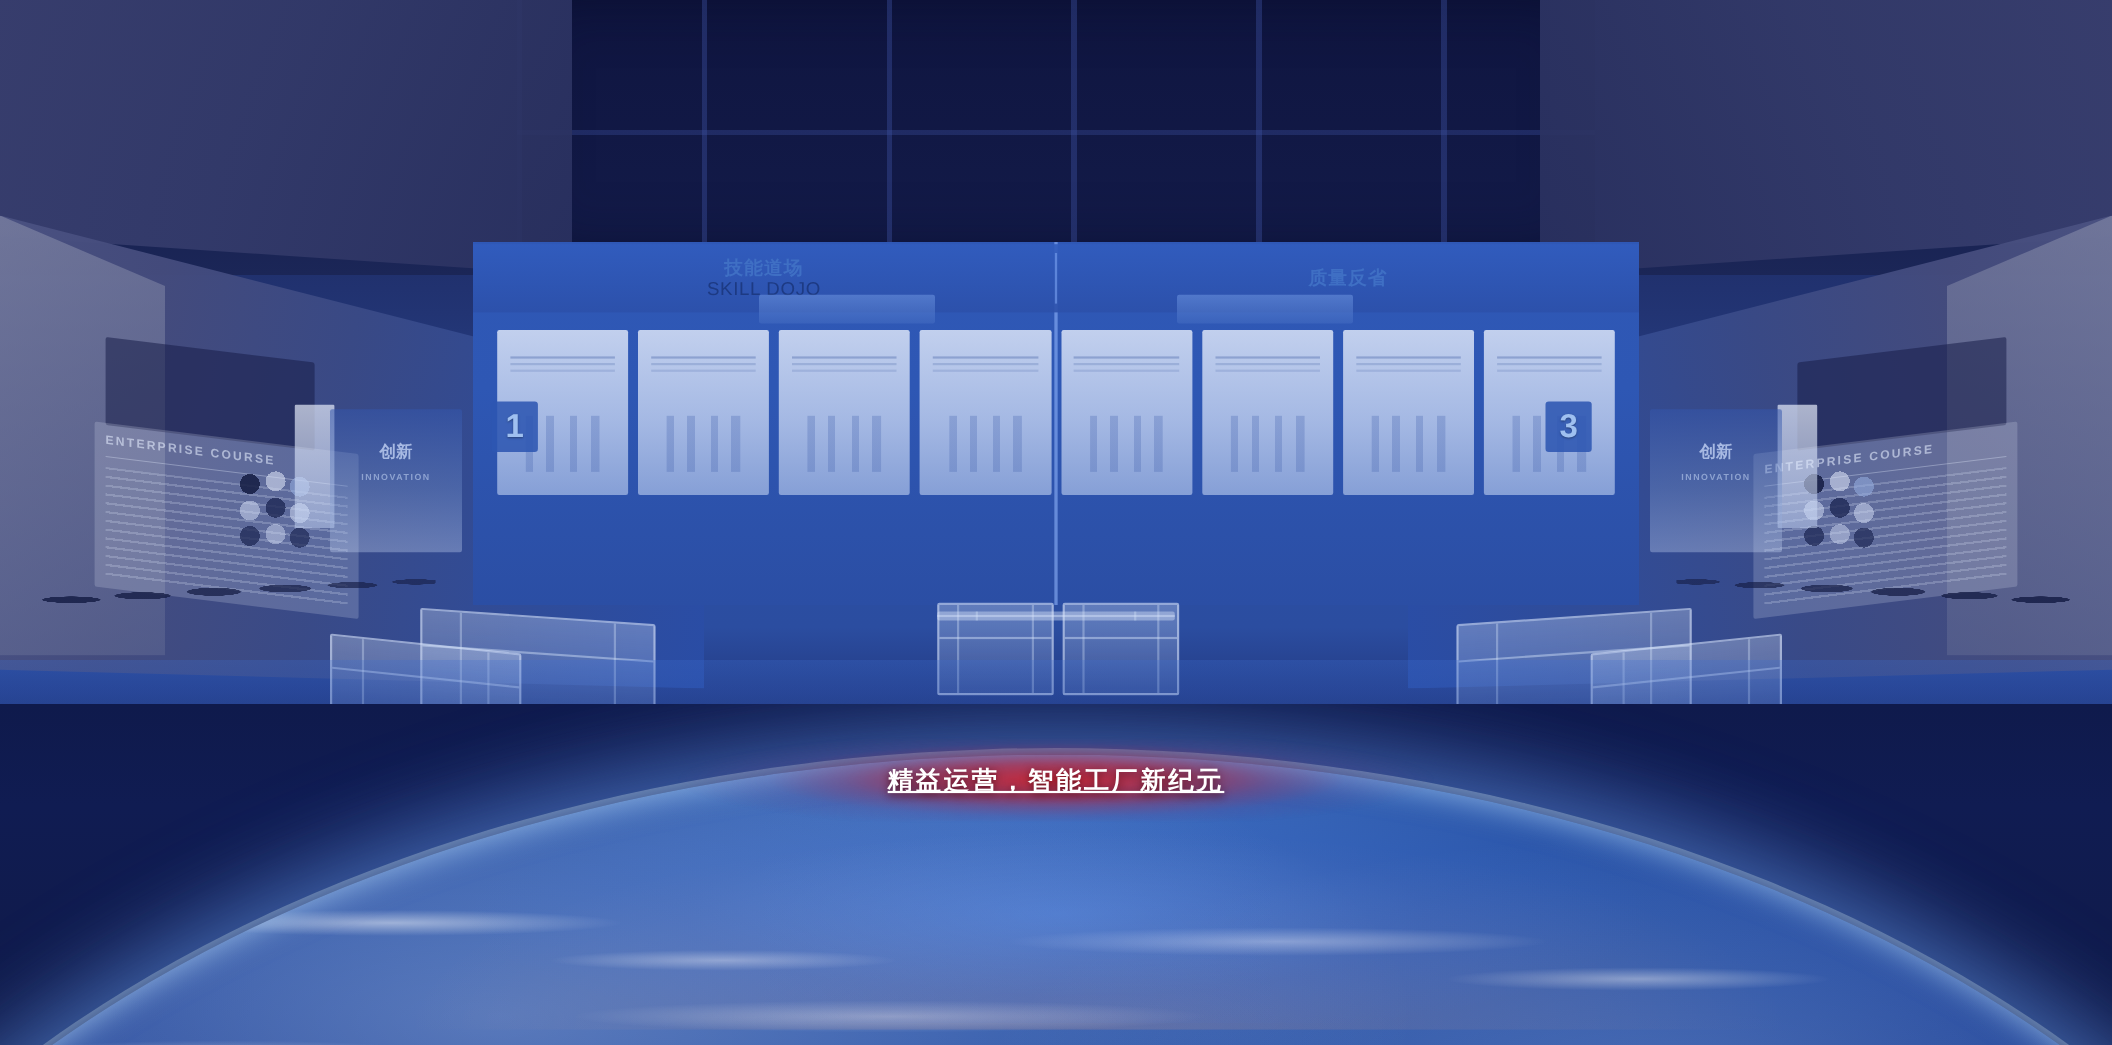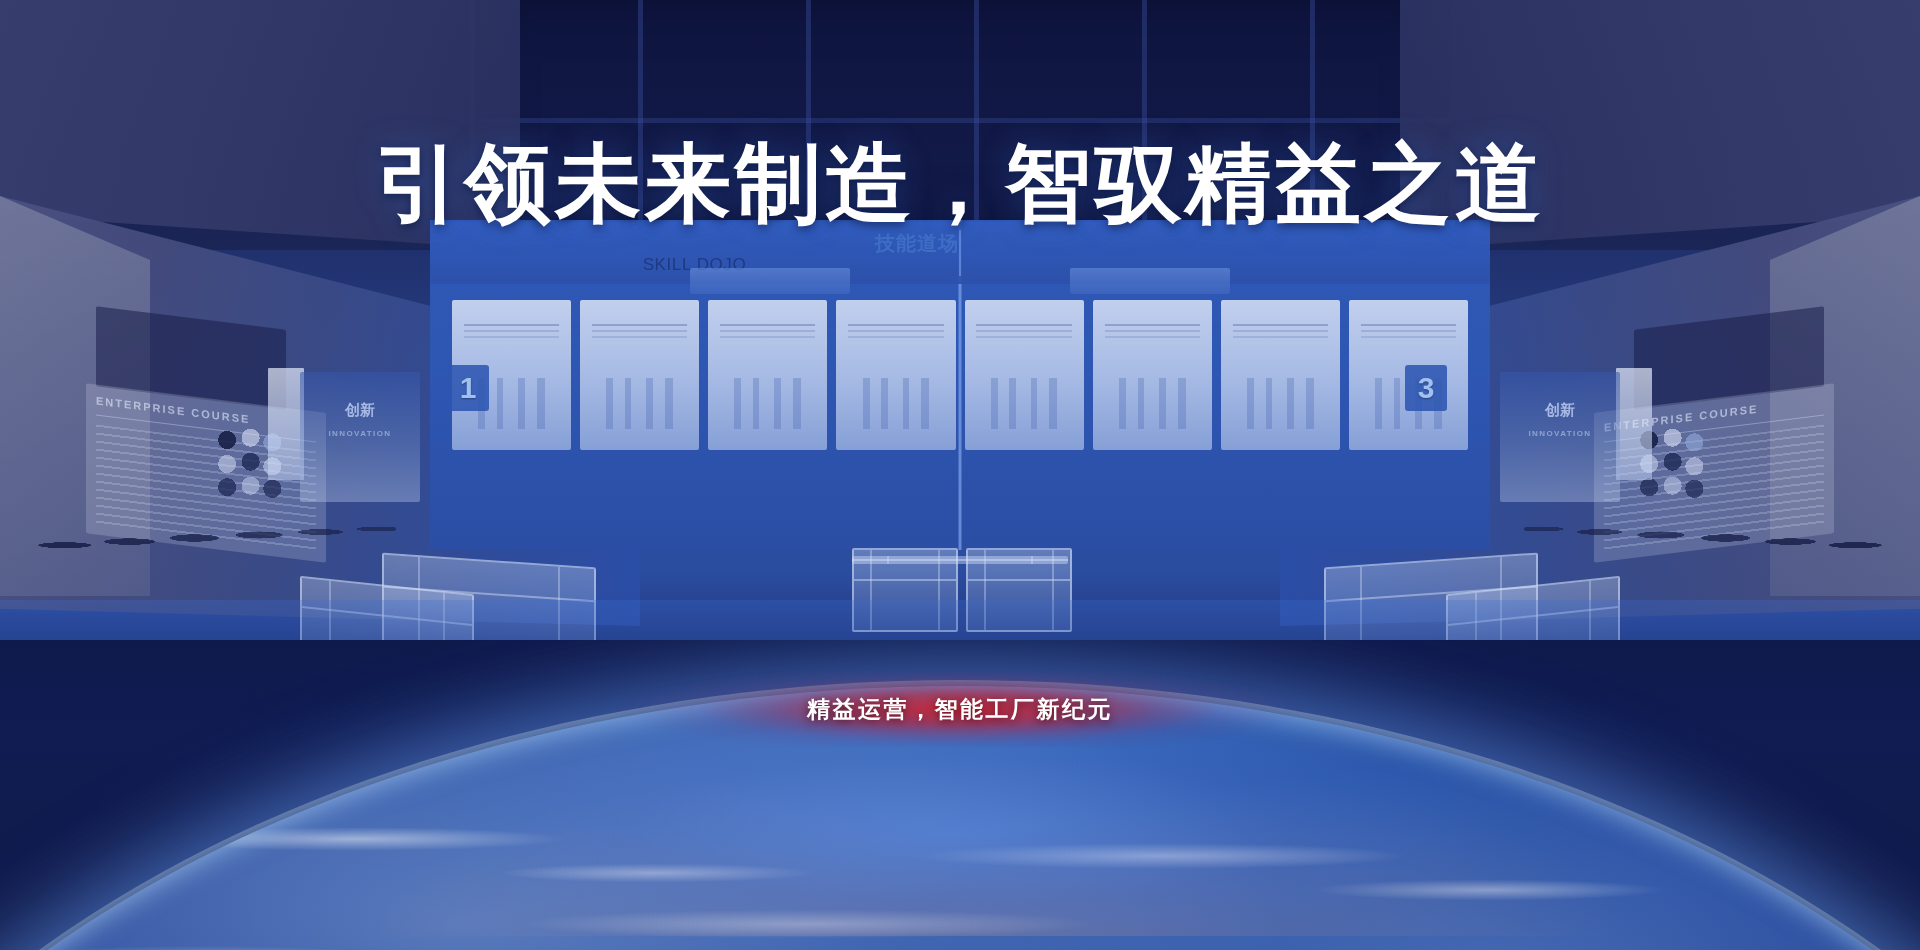--- a/index.html
+++ b/index.html
@@ -158,25 +158,24 @@
     display: flex;
     align-items: center;
     background: linear-gradient(180deg, rgba(49,92,190,.9), rgba(44,80,170,.9));
   }
   .sign-half {
     flex: 1 1 0;
     text-align: center;
     line-height: 1.12;
   }
   .sign-cn {
-    font-size: 20px;
+    font-size: 17px;
     font-weight: 700;
     color: #3f6fc4;
     letter-spacing: 1px;
-    text-align: right;
   }
   .sign-en {
     font-size: 17px;
     font-weight: 400;
     color: #1d3a83;
     letter-spacing: .6px;
   }
   .sign-divider {
     width: 2px;
     height: 46px;
@@ -562,20 +561,21 @@
     filter: blur(1px);
   }
   .banner-text {
     position: relative;
     font-size: 23px;
     font-weight: 700;
     color: #ffffff;
     letter-spacing: 2.5px;
     text-shadow: 0 2px 8px rgba(70,10,20,.8);
     white-space: nowrap;
+    text-decoration: underline;
   }
 </style>
 </head>
 <body>
 
 <div id="stage">
 
   <div class="scene">
     <div class="bg-base"></div>
 
@@ -590,20 +590,21 @@
     <div class="slab-right"></div>
     <div class="back-wall"></div>
 
     <div class="sign-strip">
       <div class="sign-half">
         <div class="sign-cn">技能道场</div>
         <div class="sign-en">SKILL DOJO</div>
       </div>
       <div class="sign-divider"></div>
       <div class="sign-half">
+        <div class="sign-cn">质量反省</div>
       </div>
     </div>
 
     <div class="vent v1"></div>
     <div class="vent v2"></div>
 
     <div class="cabinets">
       <div class="cabinet"></div>
       <div class="cabinet"></div>
       <div class="cabinet"></div>
@@ -660,21 +661,20 @@
         <div class="clouds"></div>
       </div>
       <div class="limb"></div>
       <div class="limb-warm"></div>
     </div>
     <div class="halo"></div>
   </div>
 
   <div class="content">
 
-    <div class="headline">引领未来制造，智驭精益之道</div>
 
 
 
     <div class="banner-wrap">
       <div class="banner-glow"></div>
       <div class="banner-text">精益运营，智能工厂新纪元</div>
     </div>
 
   </div>
 

